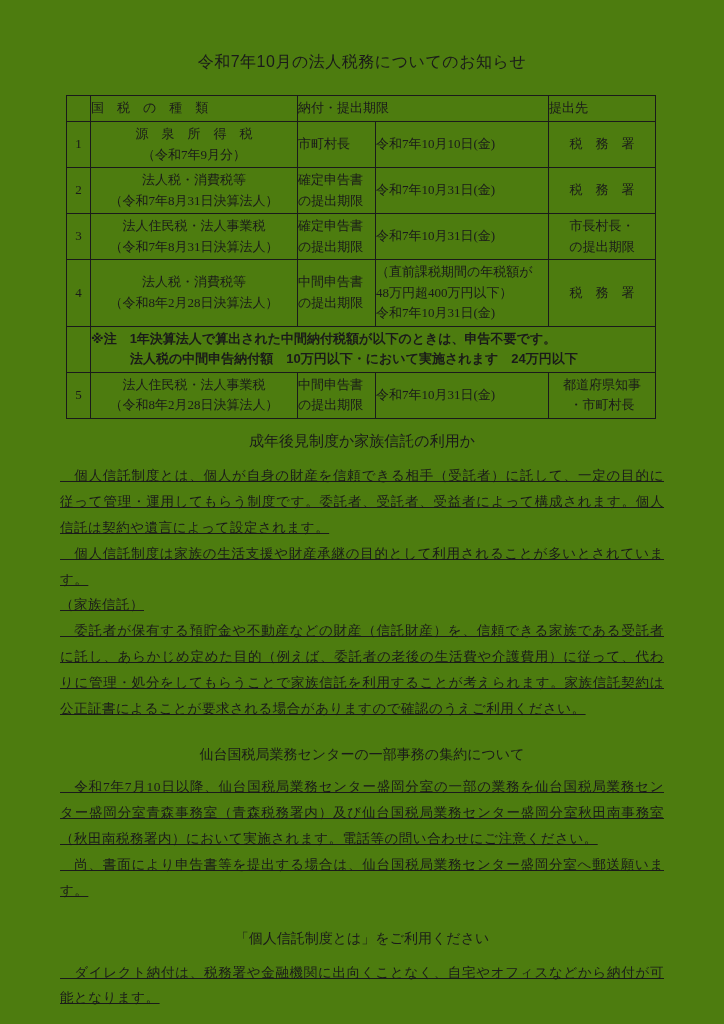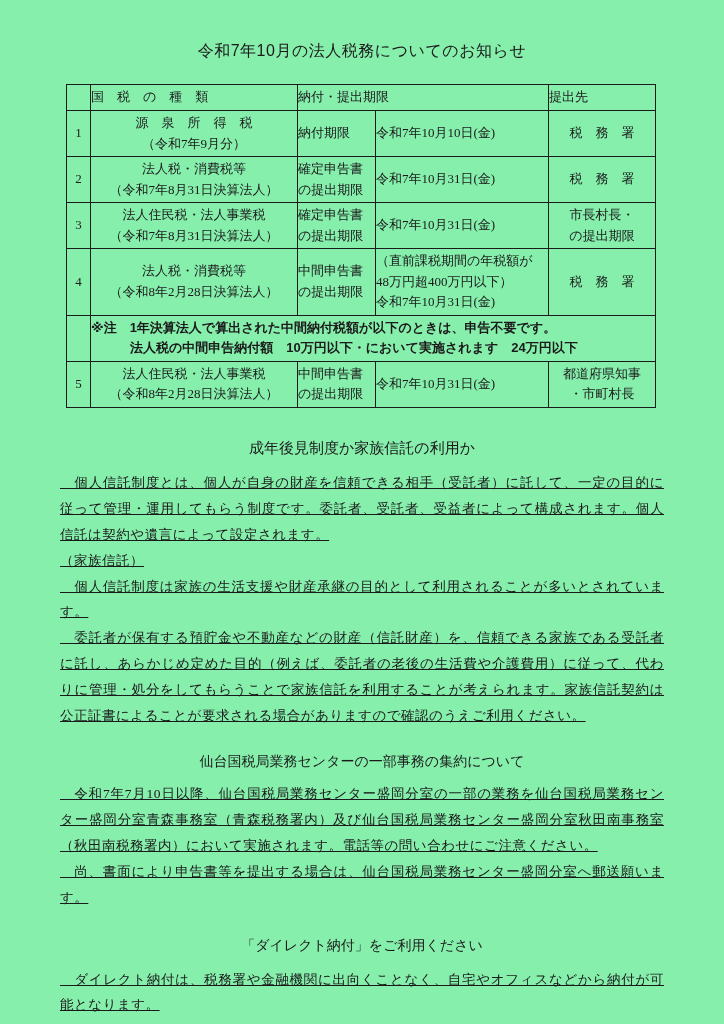--- a/index.html
+++ b/index.html
@@ -6,21 +6,21 @@
   html, body { background: #ffffff; }
   body {
     width: 724px;
     height: 1024px;
     margin: 0 auto;
     position: relative;
     font-family: "Liberation Serif", "DejaVu Serif", serif;
     color: #1a1a1a;
     overflow: hidden;
   }
-  .page { width: 724px; height: 1024px; background: #86efac; padding-top: 41px; }
+  .page { width: 724px; height: 1024px; background: #4d7c0f; padding-top: 52px; }
 
   
   .doc-title {
     text-align: center;
     font-family: "Liberation Sans", "DejaVu Sans", sans-serif;
     font-size: 16px;
     font-weight: normal;
     letter-spacing: 0.5px;
     margin-bottom: 22px;
   }
@@ -72,21 +72,21 @@
     font-family: "Liberation Sans", "DejaVu Sans", sans-serif;
     font-size: 17px;
     font-weight: normal;
     margin-top: 18px;
   }
   .tips-subheading {
     text-align: center;
     font-family: "Liberation Sans", "DejaVu Sans", sans-serif;
     font-size: 15px;
     font-weight: normal;
-    margin-top: 31px;
+    margin-top: 13px;
   }
   .section-heading {
     text-align: center;
     font-family: "Liberation Sans", "DejaVu Sans", sans-serif;
     font-size: 14px;
     font-weight: normal;
   }
 
   
   .body-block { margin: 0 60px; text-decoration: underline; }
@@ -123,21 +123,21 @@
         <td></td>
         <td>国　税　の　種　類</td>
         <td colspan="2">納付・提出期限</td>
         <td>提出先</td>
       </tr>
 
       <tr class="r1">
         <td class="num">1</td>
         <td class="type">源　泉　所　得　税
 （令和7年9月分）</td>
-        <td class="dline">納付期限</td>
+        <td class="dline">市町村長</td>
         <td class="date">令和7年10月10日(金)</td>
         <td class="submit">税　務　署</td>
       </tr>
 
       <tr class="r2">
         <td class="num">2</td>
         <td class="type">法人税・消費税等
 （令和7年8月31日決算法人）</td>
         <td class="dline">確定申告書
 の提出期限</td>
@@ -184,30 +184,30 @@
         <td class="submit">都道府県知事
 ・市町村長</td>
       </tr>
     </tbody>
   </table>
 
   <h3 class="tips-subheading">成年後見制度か家族信託の利用か</h3>
 
   <div class="body-block tips-body">
     <p>　個人信託制度とは、個人が自身の財産を信頼できる相手（受託者）に託して、一定の目的に従って管理・運用してもらう制度です。委託者、受託者、受益者によって構成されます。個人信託は契約や遺言によって設定されます。</p>
+    <p>　個人信託制度は家族の生活支援や財産承継の目的として利用されることが多いとされています。</p>
     <p>（家族信託）</p>
-    <p>　個人信託制度は家族の生活支援や財産承継の目的として利用されることが多いとされています。</p>
     <p>　委託者が保有する預貯金や不動産などの財産（信託財産）を、信頼できる家族である受託者に託し、あらかじめ定めた目的（例えば、委託者の老後の生活費や介護費用）に従って、代わりに管理・処分をしてもらうことで家族信託を利用することが考えられます。家族信託契約は公正証書によることが要求される場合がありますので確認のうえご利用ください。</p>
   </div>
 
   <h3 class="section-heading sendai-heading">仙台国税局業務センターの一部事務の集約について</h3>
   <div class="body-block sendai-body">
     <p>　令和7年7月10日以降、仙台国税局業務センター盛岡分室の一部の業務を仙台国税局業務センター盛岡分室青森事務室（青森税務署内）及び仙台国税局業務センター盛岡分室秋田南事務室（秋田南税務署内）において実施されます。電話等の問い合わせにご注意ください。</p>
     <p>　尚、書面により申告書等を提出する場合は、仙台国税局業務センター盛岡分室へ郵送願います。</p>
   </div>
 
-  <h3 class="section-heading direct-heading">「ダイレクト納付」をご利用ください</h3>
+  <h3 class="section-heading direct-heading">「個人信託制度とは」をご利用ください</h3>
   <div class="body-block direct-body">
     <p>　ダイレクト納付は、税務署や金融機関に出向くことなく、自宅やオフィスなどから納付が可能となります。</p>
 
   </div>
 
 </div>
 
 </body></html>

